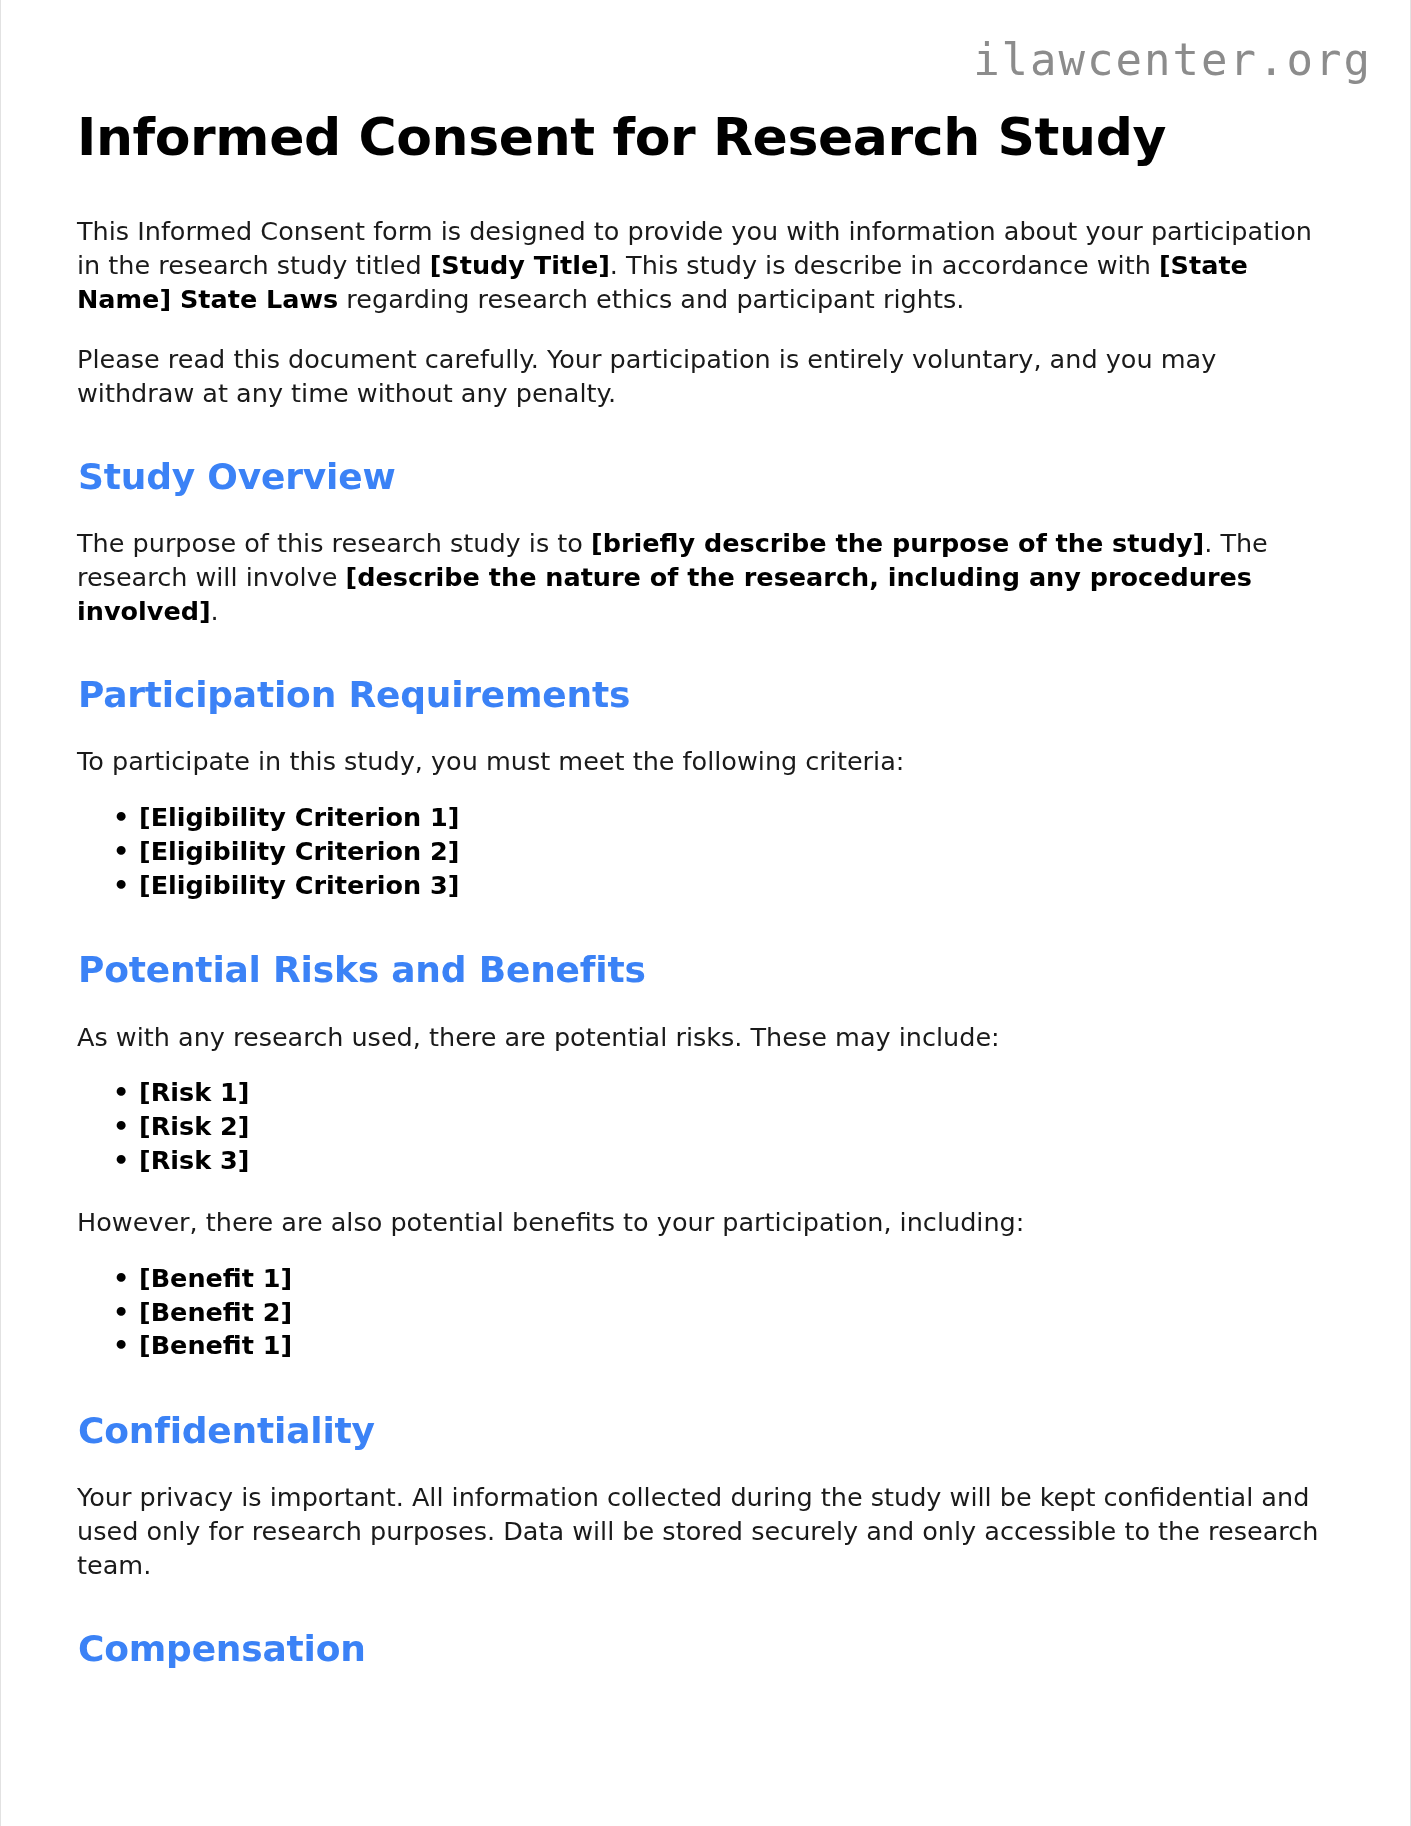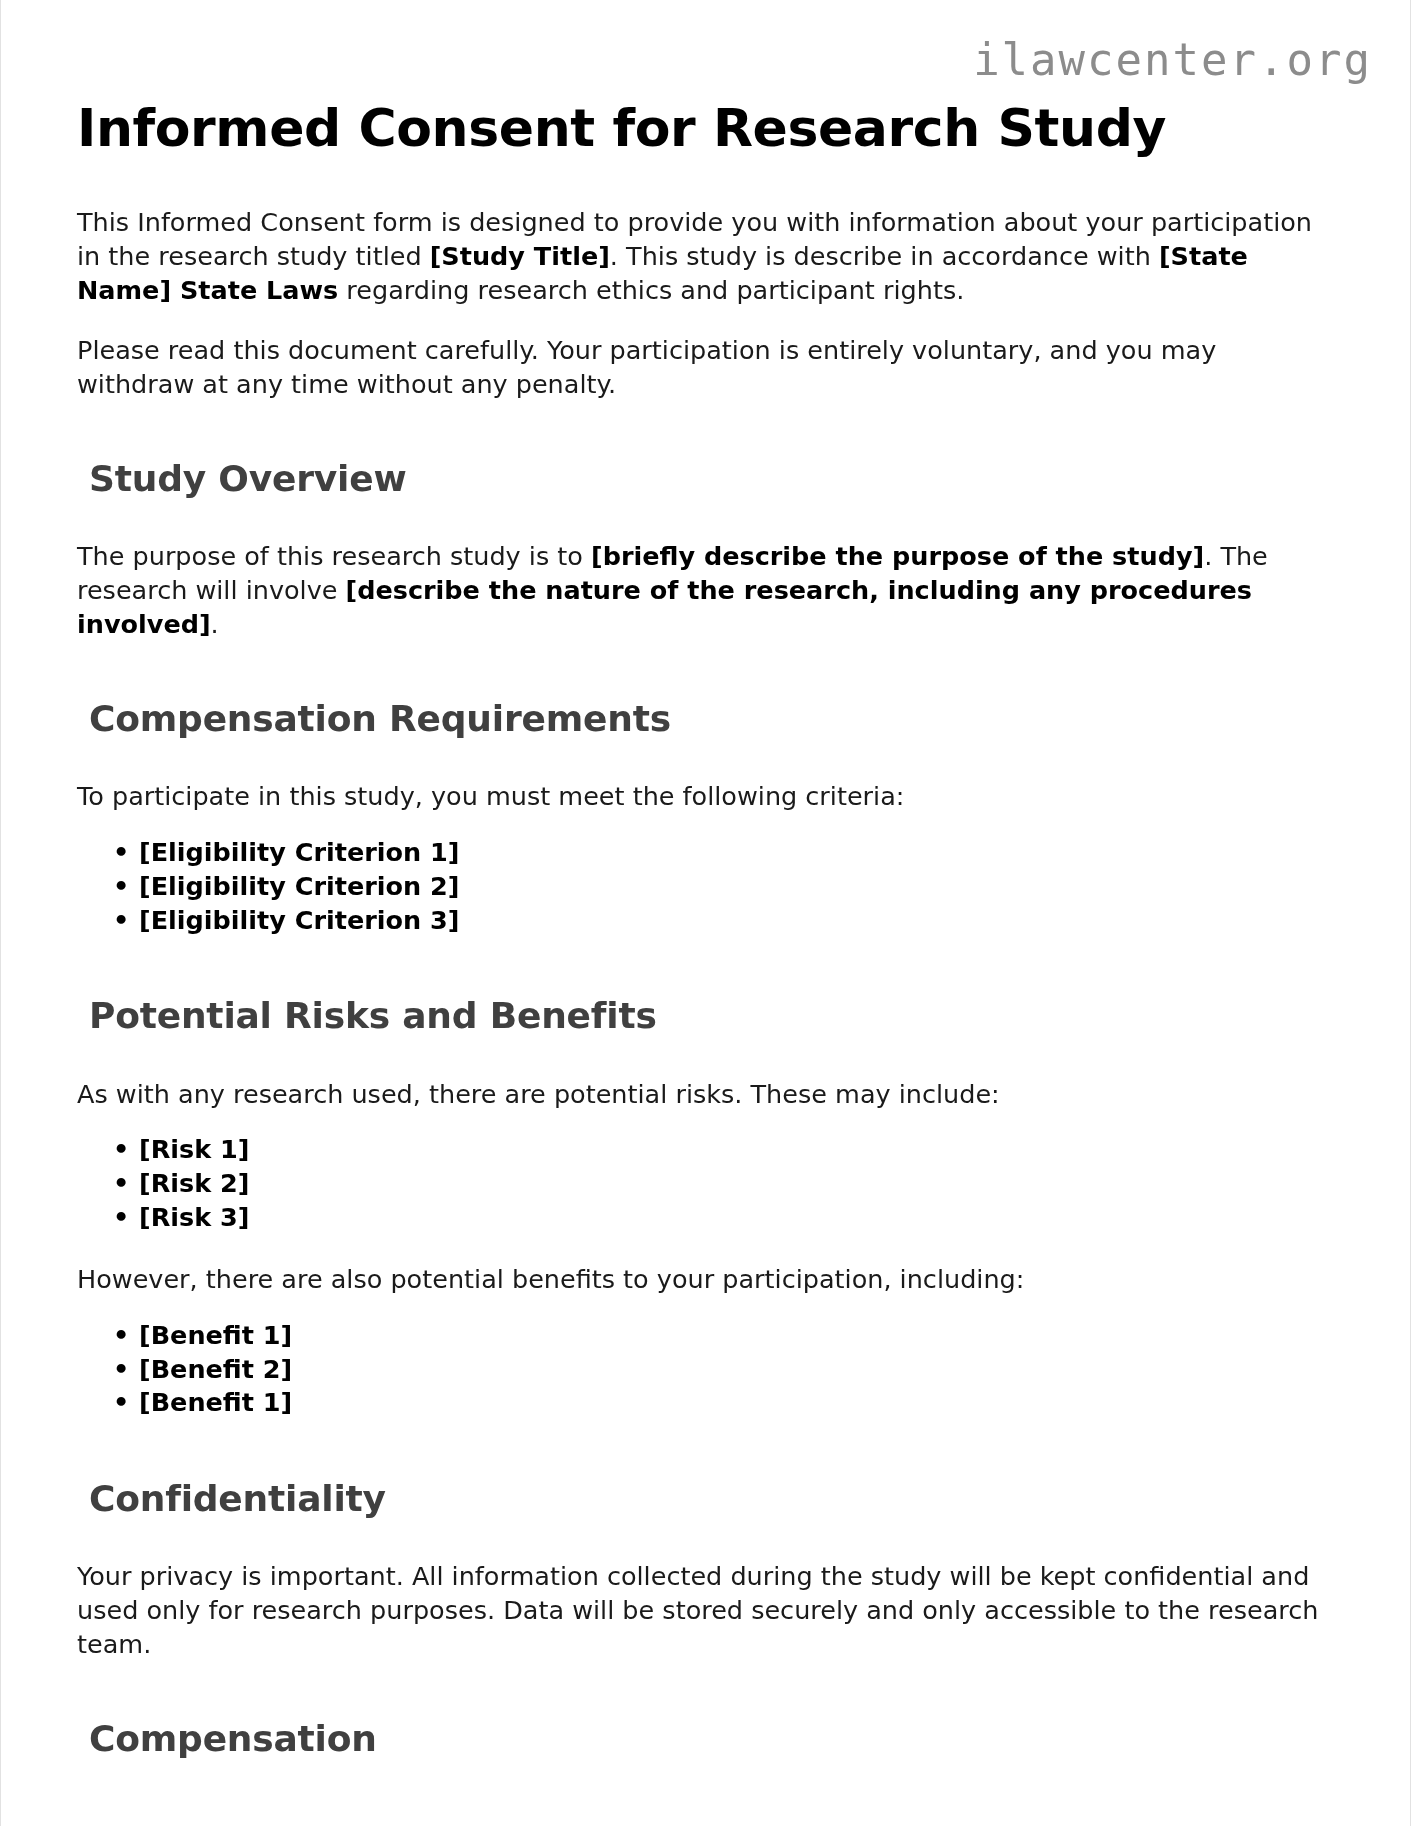--- a/index.html
+++ b/index.html
@@ -18,21 +18,21 @@
     background: #ffffff;
     box-sizing: border-box;
     overflow: hidden;
     border: 1px solid #e2e2e2;
     border-top: none;
     border-bottom: none;
   }
   .content {
     position: absolute;
     left: 76px;
-    top: 0;
+    top: 9px;
     width: 1254px;
   }
   .watermark {
     position: absolute;
     right: 38px;
     top: 34px;
     font-family: "DejaVu Sans Mono", "Liberation Mono", monospace;
     font-size: 44px;
     letter-spacing: 2px;
     color: #8c8c8c;
@@ -45,25 +45,25 @@
     line-height: 1.18;
     margin: 0;
     padding-top: 98px;
     letter-spacing: -0.4px;
     color: #000;
   }
   h2.section-title {
     font-size: 36px;
     font-weight: bold;
     line-height: 1.2;
-    margin: 12px;
+    margin: 1px;
     padding-top: 43px;
     padding-bottom: 0;
     letter-spacing: -0.2px;
-    color: #404040;
+    color: #3b82f6;
   }
   p.body-text {
     font-size: 25.5px;
     line-height: 1.33;
     margin: 0;
     padding-top: 26px;
     color: #1a1a1a;
   }
   p.body-text.first-after-title {
     padding-top: 47px;
@@ -113,21 +113,21 @@
     <h1 class="doc-title">Informed Consent for Research Study</h1>
 
     <p class="body-text first-after-title"><span>This Informed Consent form is designed to provide you with information about your participation in the research study titled </span><b>[Study Title]</b><span>. This study is describe in accordance with </span><b>[State Name] State Laws</b><span> regarding research ethics and participant rights.</span></p>
 
     <p class="body-text">Please read this document carefully. Your participation is entirely voluntary, and you may withdraw at any time without any penalty.</p>
 
     <h2 class="section-title">Study Overview</h2>
 
     <p class="body-text after-heading"><span>The purpose of this research study is to </span><b>[briefly describe the purpose of the study]</b><span>. The research will involve </span><b>[describe the nature of the research, including any procedures involved]</b><span>.</span></p>
 
-    <h2 class="section-title">Compensation Requirements</h2>
+    <h2 class="section-title">Participation Requirements</h2>
 
     <p class="body-text after-heading">To participate in this study, you must meet the following criteria:</p>
 
     <ul class="bullet-list">
       <li>[Eligibility Criterion 1]</li>
       <li>[Eligibility Criterion 2]</li>
       <li>[Eligibility Criterion 3]</li>
     </ul>
 
     <h2 class="section-title">Potential Risks and Benefits</h2>

